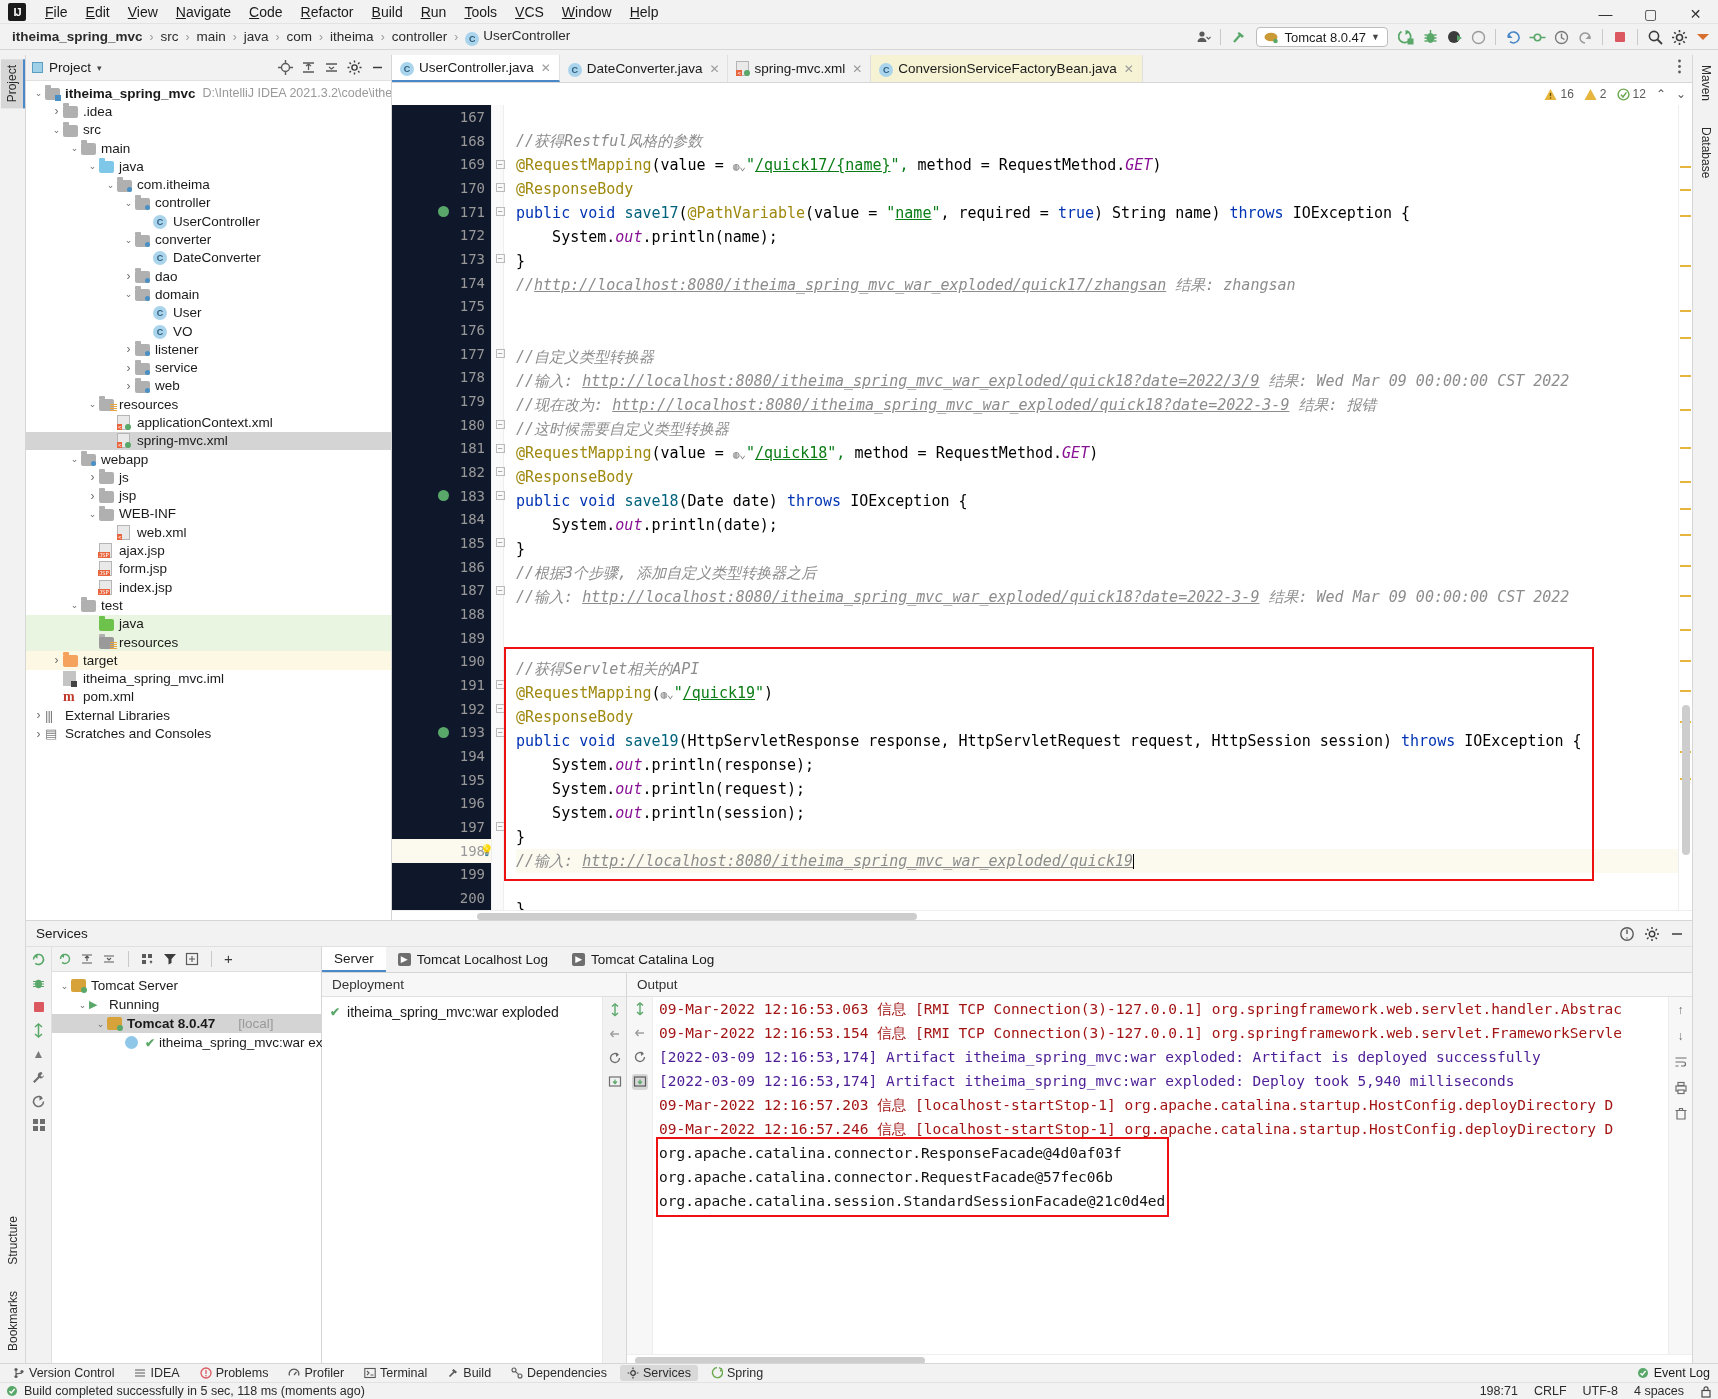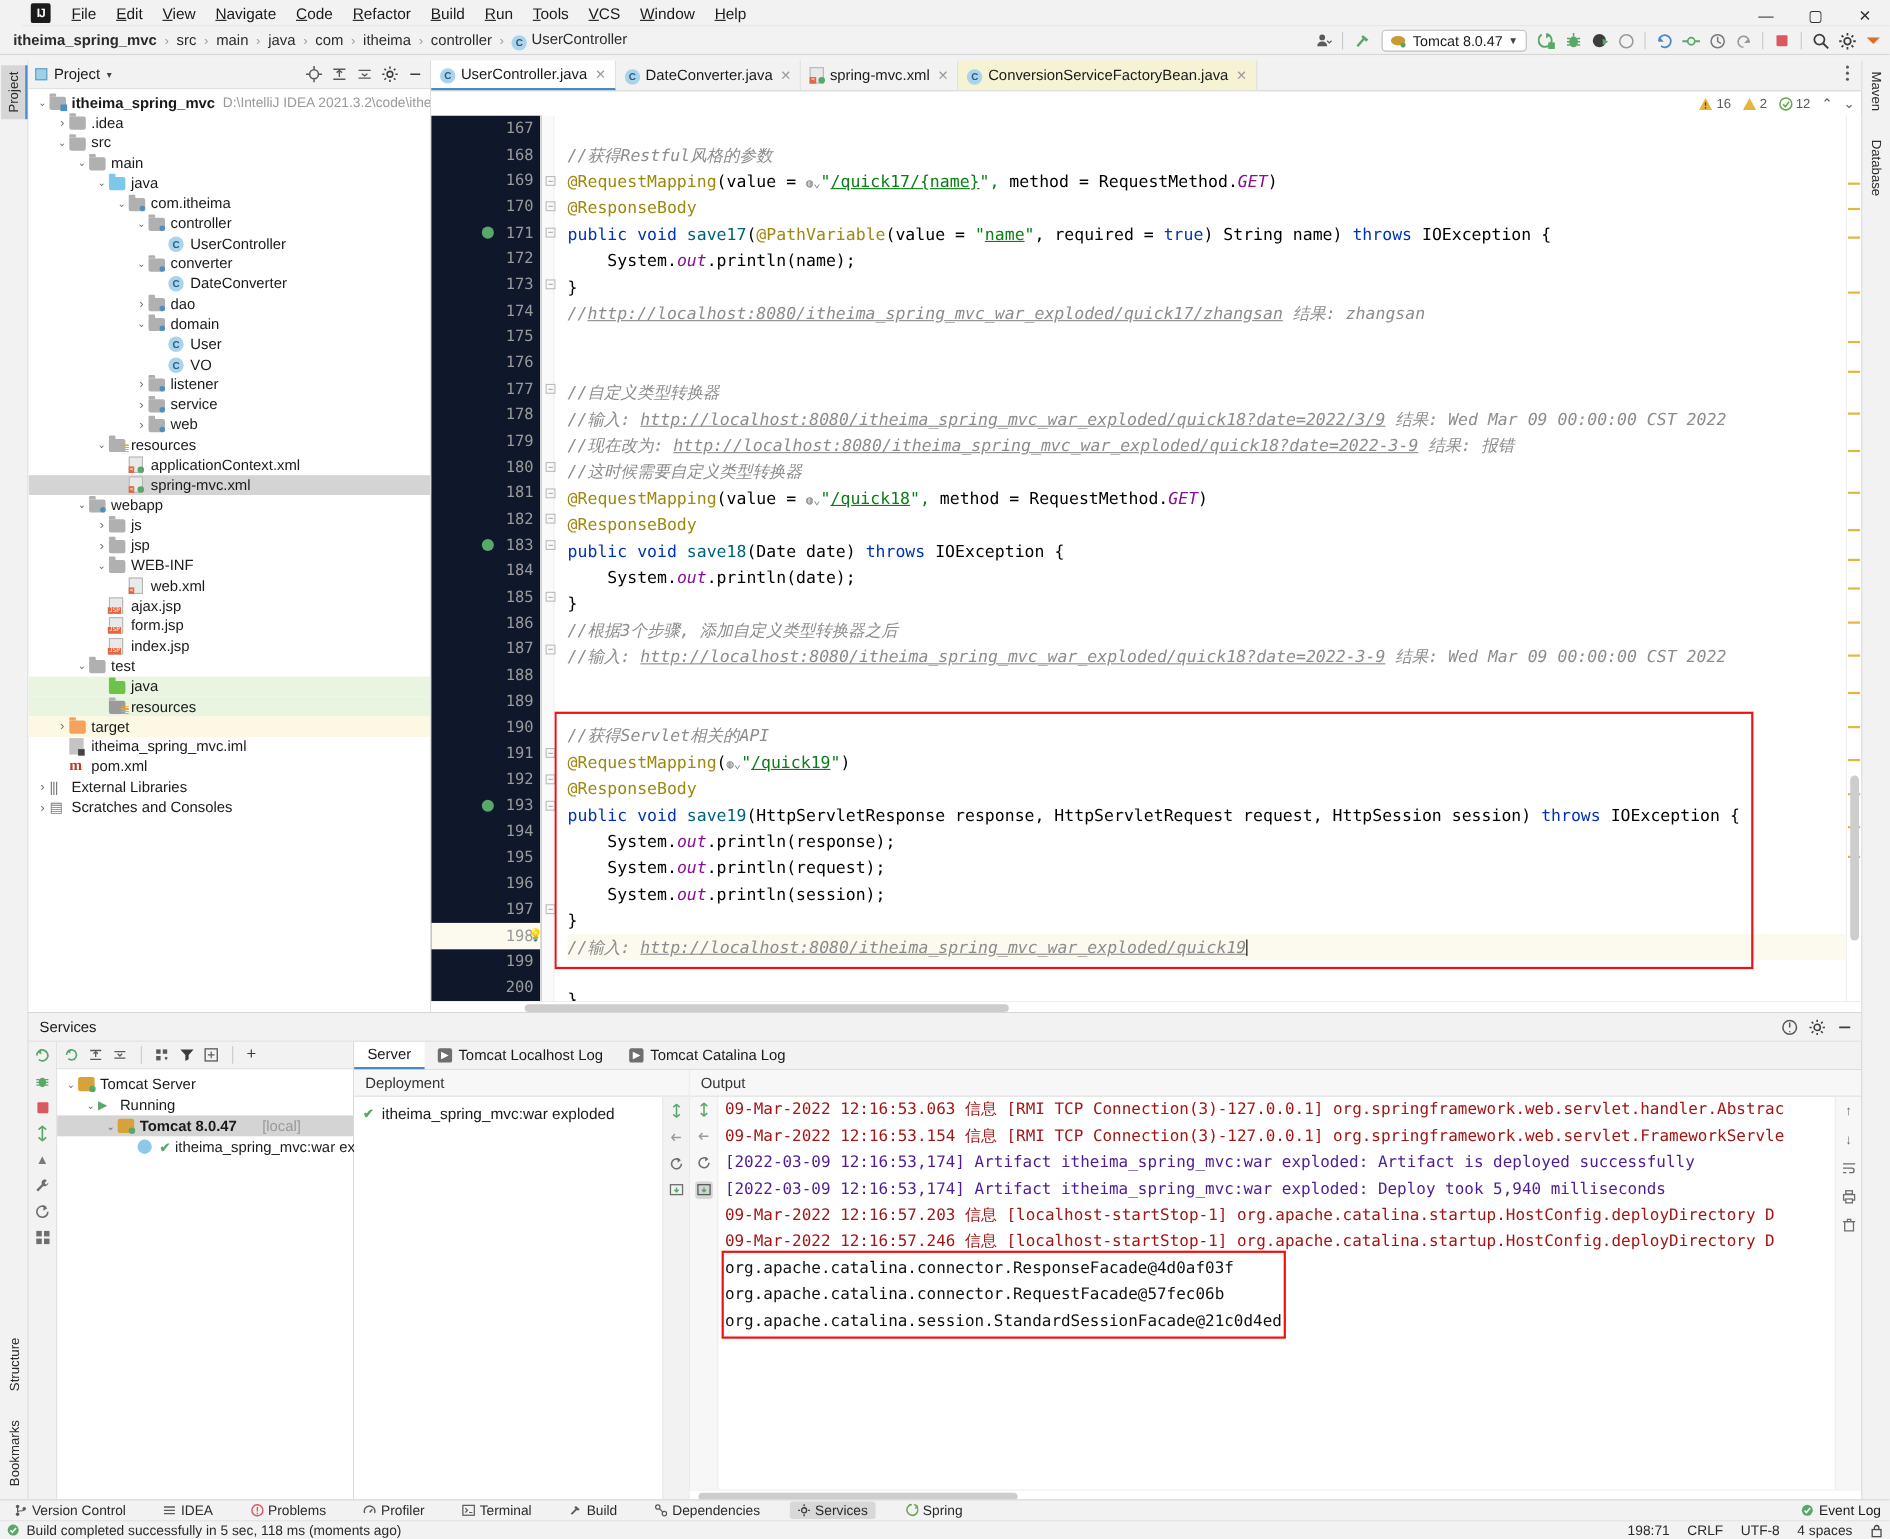--- a/index.html
+++ b/index.html
@@ -10,21 +10,21 @@
     font-family: "Liberation Sans", sans-serif;
     font-size: 14px;
     color: #1a1a1a;
     overflow: hidden;
     position: relative;
   }
 
   
   #titlebar {
     height: 24px; background: #f2f2f2; display: flex; align-items: center;
-    border-bottom: 1px solid #e3e3e3; position: relative; margin-left: 20px;
+    border-bottom: 1px solid #e3e3e3; position: relative;
   }
   #ij-logo {
     width: 18px; height: 18px; margin: 0 10px 0 8px;
     background: #1a1a1a; color: #fff; font-size: 11px; font-weight: bold;
     display: flex; align-items: center; justify-content: center; border-radius: 2px;
     letter-spacing: -1px;
   }
   .menu-item {
     padding: 4px 9px; font-size: 14px; color: #1a1a1a; cursor: default;
   }
@@ -1259,21 +1259,21 @@
   </div>
 
   <div id="right-strip">
     <div class="vtab">Maven</div>
     <div style="height:14px"></div>
     <div class="vtab">Database</div>
   </div>
 </div>
 
 <div id="tw-bar">
-  <div id="tw-items" style="display: flex; gap: 20px; align-items: center;">
+  <div id="tw-items" style="display: flex; gap: 6px; align-items: center;">
       <div class="twbtn">
         <span style="display: flex;">
           <svg width="12" height="12" viewBox="0 0 12 12">
             <circle cx="3" cy="2.5" r="1.6" fill="#5a5a5a"></circle>
             <circle cx="3" cy="9.5" r="1.6" fill="#5a5a5a"></circle>
             <circle cx="9" cy="4.5" r="1.6" fill="#5a5a5a"></circle>
             <path d="M3 4v4M3 8c0-2.5 6-1 6-2" stroke="#5a5a5a" stroke-width="1.1" fill="none"></path>
           </svg>
         </span>
         <span>Version Control</span>

